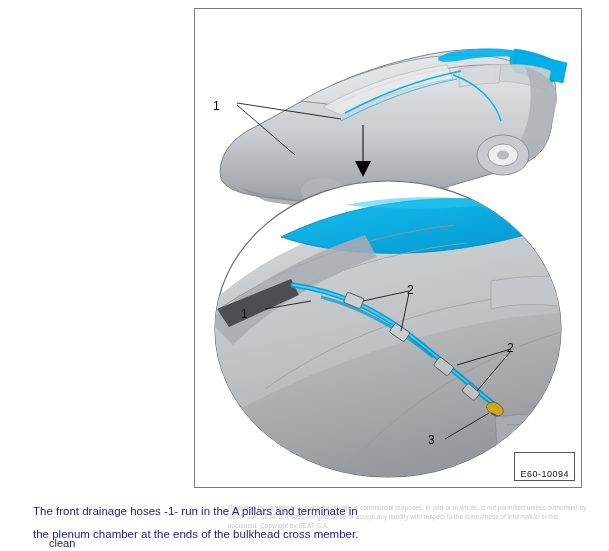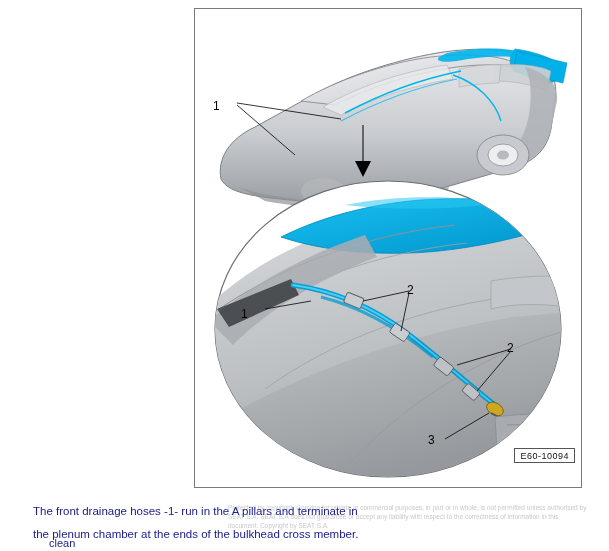--- a/index.html
+++ b/index.html
@@ -43,25 +43,25 @@
     font-weight: bold;
     letter-spacing: 10px;
     color: #e4e4e4;
     user-select: none;
     pointer-events: none;
   }
 
   .fig-code {
     position: absolute;
     right: 6px;
-    bottom: 24px;
+    bottom: 6px;
     border: 1px solid #555;
     background: #fff;
     font-size: 9px;
-    padding: 2px 5px 1px 5px;
+    padding: 16px 5px 1px 5px;
     font-family: "Liberation Sans", sans-serif;
     color: #111;
     letter-spacing: 0.5px;
   }
 
   .callout-num {
     position: absolute;
     font-size: 12px;
     color: #000;
     font-family: "Liberation Sans", sans-serif;

